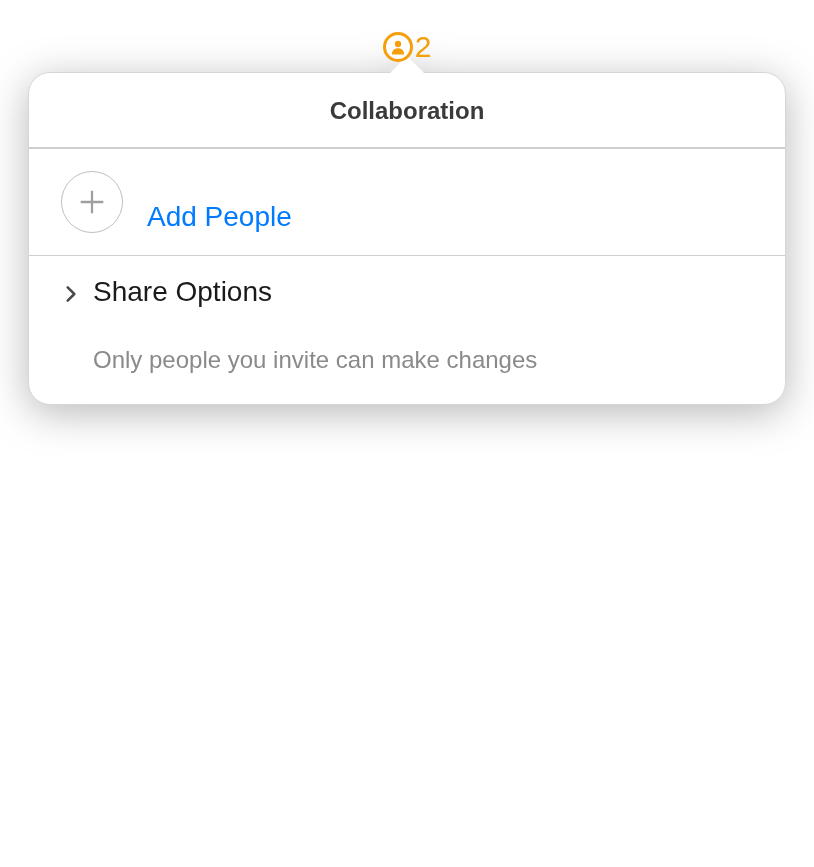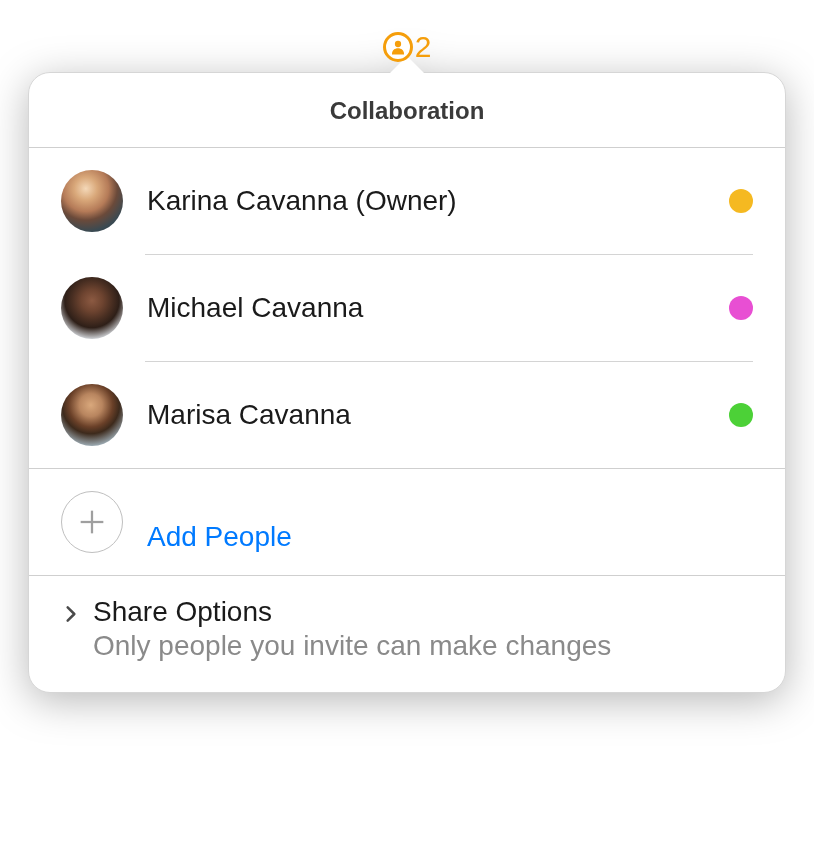--- a/index.html
+++ b/index.html
@@ -154,31 +154,32 @@
     }
     .chevron-icon {
       width: 20px;
       height: 20px;
       margin-top: 8px;
       flex-shrink: 0;
     }
     .share-text {
       display: flex;
       flex-direction: column;
-      gap: 2px;
+      gap: 10px;
     }
     .share-title {
       font-size: 28px;
       color: #1a1a1a;
       font-weight: 400;
     }
     .share-subtitle {
-      font-size: 28px;
+      font-size: 24px;
       color: #8a8a8a;
       font-weight: 400;
+      margin-top: 28px;
     }
   </style>
 </head>
 <body>
 
 <div class="badge-wrapper">
   <div class="badge-icon">
     <svg viewBox="0 0 24 24" fill="#f59e0b">
       <circle cx="12" cy="8" r="4.2"></circle>
       <path d="M4 21c0-4.4 3.6-7.2 8-7.2s8 2.8 8 7.2v1H4v-1z"></path>
@@ -186,43 +187,20 @@
   </div>
   <span class="badge-count">2</span>
 </div>
 
 <div class="popover-container">
   <div class="arrow"></div>
   <div class="popover">
     <div class="popover-title">Collaboration</div>
     <div class="divider-full"></div>
 
-    <div class="section">
-      <div class="person-row">
-        <div class="avatar avatar-1"></div>
-        <div class="person-name">Karina Cavanna (Owner)</div>
-        <div class="status-dot" style="background:#f5b921"></div>
-      </div>
-
-      <div class="person-row-inner-border"></div>
-
-      <div class="person-row">
-        <div class="avatar avatar-2"></div>
-        <div class="person-name">Michael Cavanna</div>
-        <div class="status-dot" style="background:#e84fd3"></div>
-      </div>
-
-      <div class="person-row-inner-border"></div>
-
-      <div class="person-row">
-        <div class="avatar avatar-3"></div>
-        <div class="person-name">Marisa Cavanna</div>
-        <div class="status-dot" style="background:#4cd137"></div>
-      </div>
-    </div>
 
     <div class="divider-full"></div>
 
     <div class="add-row">
       <div class="add-icon">
         <svg viewBox="0 0 24 24" fill="none" stroke="#9f9f9f" stroke-width="1.6">
           <line x1="12" y1="4" x2="12" y2="20"></line>
           <line x1="4" y1="12" x2="20" y2="12"></line>
         </svg>
       </div>

